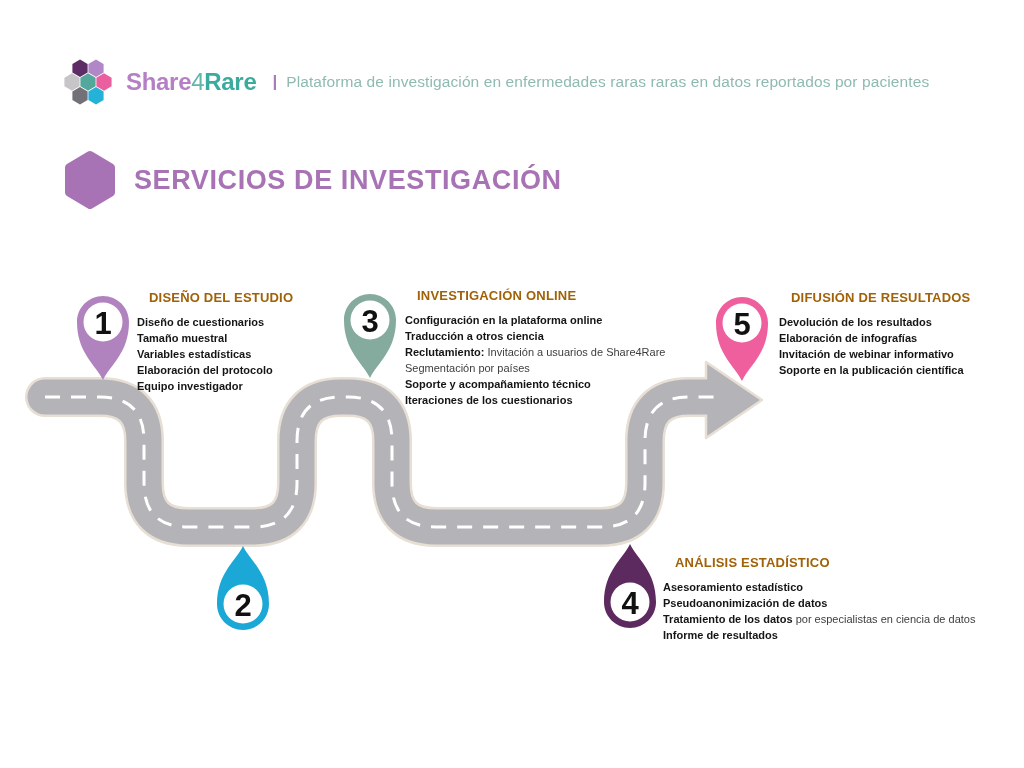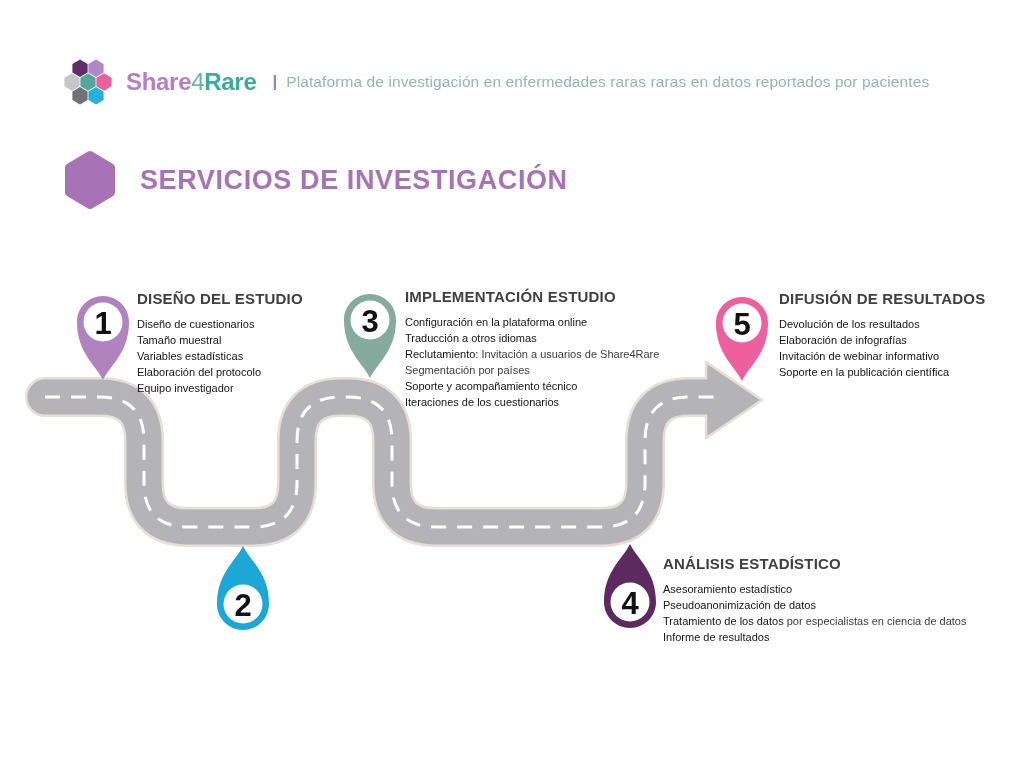--- a/index.html
+++ b/index.html
@@ -13,30 +13,30 @@
   .logo-svg{width:52px;height:54px;margin-right:12px;}
   .brand{font-size:24px;font-weight:bold;letter-spacing:-0.3px;white-space:nowrap;}
   .b-share{color:#b57fc6;}
   .b-four{color:#62b5ab;font-weight:normal;}
   .b-rare{color:#3cab9f;}
   .divider{color:#a87cb8;font-size:17px;font-weight:bold;margin:0 9px 0 16px;}
   .tagline{color:#8fbab2;font-size:15.5px;letter-spacing:0.1px;white-space:nowrap;}
   
   .title-row{position:absolute;left:64px;top:148px;display:flex;align-items:center;}
   .title-hex{width:52px;height:64px;margin-right:12px;}
-  .page-title{font-size:27px;font-weight:bold;color:#a873b5;letter-spacing:0.6px;margin:12px;white-space:nowrap;}
+  .page-title{font-size:27px;font-weight:bold;color:#a873b5;letter-spacing:0.6px;margin:6px;white-space:nowrap;}
   
   .road-svg{position:absolute;left:0;top:0;width:1024px;height:768px;pointer-events:none;}
   
   .pin{position:absolute;width:60px;height:92px;}
   .pin-num{font-family:"Liberation Sans",sans-serif;font-weight:bold;font-size:31px;fill:#111;}
   .step-text{position:absolute;}
-  .step-title{font-size:15px;font-weight:bold;color:#404040;letter-spacing:0.2px;margin:0 0 9px 0;white-space:nowrap;}
+  .step-title{font-size:13px;font-weight:bold;color:#a16207;letter-spacing:0.2px;margin:0 0 9px 12px;white-space:nowrap;}
   .item{font-size:11px;line-height:16px;color:#222;}
-  .seg-b{font-weight:normal;color:#151515;text-align:right;}
+  .seg-b{font-weight:bold;color:#151515;text-align:right;}
   .seg-r{font-weight:normal;color:#3d3d3d;}
 </style>
 </head>
 <body>
 
 <div class="canvas">
 
   <div class="header">
     <svg class="logo-svg" viewBox="-27 -28 54 56">
       <g>
@@ -95,24 +95,24 @@
     <circle cx="0" cy="0" r="19.5" fill="#ffffff"></circle>
     <text class="pin-num" x="0" y="1" text-anchor="middle" dominant-baseline="central">2</text>
   </svg>
 
   <svg class="pin" style="left:340px;top:289px;" viewBox="-30 -31 60 92">
     <path d="M 0 58 C -7 43 -26 31 -26 0 C -26 -14.4 -14.4 -26 0 -26 C 14.4 -26 26 -14.4 26 0 C 26 31 7 43 0 58 Z" fill="#85aa9e"></path>
     <circle cx="0" cy="0" r="19.5" fill="#ffffff"></circle>
     <text class="pin-num" x="0" y="1" text-anchor="middle" dominant-baseline="central">3</text>
   </svg>
   <div class="step-text" style="left:405px;top:288px;width:320px;">
-    <div class="step-title">IMPLEMENTACIÓN ESTUDIO</div>
+    <div class="step-title">INVESTIGACIÓN ONLINE</div>
     <div class="items">
         <div class="item"><span class="seg-b">Configuración en la plataforma online</span></div>
-        <div class="item"><span class="seg-b">Traducción a otros idiomas</span></div>
+        <div class="item"><span class="seg-b">Traducción a otros ciencia</span></div>
         <div class="item"><span class="seg-b">Reclutamiento:</span><span class="seg-r"> Invitación a usuarios de Share4Rare</span></div>
         <div class="item"><span class="seg-r">Segmentación por países</span></div>
         <div class="item"><span class="seg-b">Soporte y acompañamiento técnico</span></div>
         <div class="item"><span class="seg-b">Iteraciones de los cuestionarios</span></div>
       </div>
   </div>
 
   <svg class="pin" style="left:600px;top:541px;" viewBox="-30 -61 60 92">
     <path d="M 0 -58 C -7 -43 -26 -31 -26 0 C -26 14.4 -14.4 26 0 26 C 14.4 26 26 14.4 26 0 C 26 -31 7 -43 0 -58 Z" fill="#5d2a5f"></path>
     <circle cx="0" cy="0" r="19.5" fill="#ffffff"></circle>

